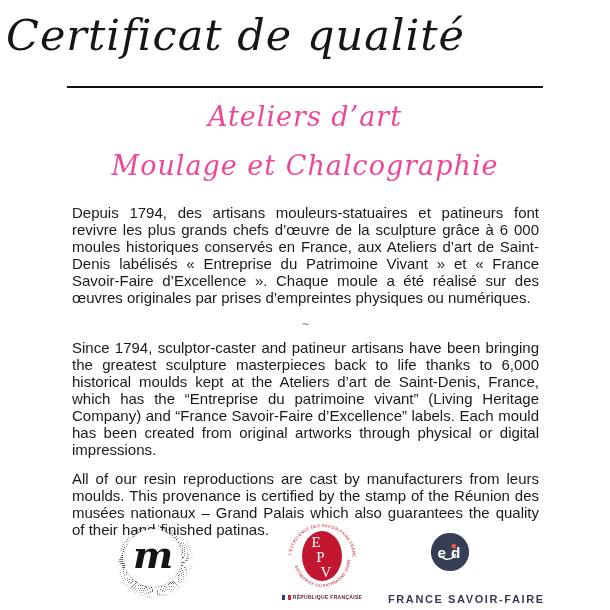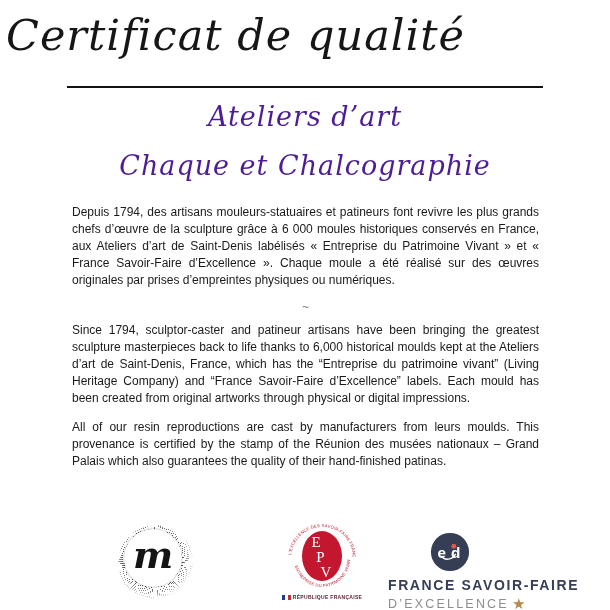--- a/index.html
+++ b/index.html
@@ -22,33 +22,33 @@
   }
   .rule{
     position:absolute;top:86px;left:67px;width:476px;height:0;
     border-top:2px solid #121212;
   }
   .subtitle{
     position:absolute;left:0;width:610px;margin:0;
     text-align:center;
     font-family:"DejaVu Serif", serif;
     font-style:italic;font-weight:400;
-    color:#4c1d95;
+    color:#ec4899;
     font-size:27px;letter-spacing:1px;
   }
   .subtitle.s1{top:101px;}
   .subtitle.s2{top:150px;}
 
   
   .body-col{
     position:absolute;top:204px;left:72px;width:467px;
   }
   .body-col p{
     margin:0 0 11px 0;
-    font-size:12px;line-height:17px;
+    font-size:15px;line-height:17px;
     text-align:justify;
     color:#1a1a1a;
   }
   .body-col p.en{
     margin-bottom:12px;
   }
   .tilde{
     text-align:center;color:#7a7a7a;
     font-size:12px;line-height:14px;
     margin:2px 0 8px 0;
@@ -87,22 +87,22 @@
     background:linear-gradient(90deg,#223a8f 0 36%,#ffffff 36% 64%,#cf2a3a 64% 100%);
   }
   .epv-caption .cap-text{
     font-size:5px;font-weight:bold;letter-spacing:.3px;color:#5e2233;
     white-space:nowrap;
   }
 
   
   .ed{position:absolute;left:388px;top:9px;width:124px;text-align:center;}
   .ed-line1{
-    margin-top:0;
-    font-size:14px;font-weight:bold;letter-spacing:1.6px;
+    margin-top:16px;
+    font-size:11px;font-weight:bold;letter-spacing:1.6px;
     color:#353e54;white-space:nowrap;
   }
   .ed-line2{
     margin-top:2px;
     font-size:12.5px;letter-spacing:2.2px;
     color:#8d8d8d;white-space:nowrap;
   }
   .ed-line2 .star{
     color:#b08c4a;font-size:15px;letter-spacing:0;margin-left:3px;vertical-align:-1px;
   }
@@ -110,21 +110,21 @@
 </head>
 <body>
 
 <div class="page">
 
   <h1 class="title">Certificat de qualité</h1>
 
   <div class="rule"></div>
 
   <div class="subtitle s1">Ateliers d’art</div>
-  <div class="subtitle s2">Chaque et Chalcographie</div>
+  <div class="subtitle s2">Moulage et Chalcographie</div>
 
   <div class="body-col">
     <p class="fr">Depuis 1794, des artisans mouleurs-statuaires et patineurs font revivre les plus grands chefs d’œuvre de la sculpture grâce à 6 000 moules historiques conservés en France, aux Ateliers d’art de Saint-Denis labélisés « Entreprise du Patrimoine Vivant » et « France Savoir-Faire d’Excellence ». Chaque moule a été réalisé sur des œuvres originales par prises d’empreintes physiques ou numériques.</p>
     <div class="tilde">~</div>
     <p class="en">Since 1794, sculptor-caster and patineur artisans have been bringing the greatest sculpture masterpieces back to life thanks to 6,000 historical moulds kept at the Ateliers d’art de Saint-Denis, France, which has the “Entreprise du patrimoine vivant” (Living Heritage Company) and “France Savoir-Faire d’Excellence” labels. Each mould has been created from original artworks through physical or digital impressions.</p>
     <p class="en">All of our resin reproductions are cast by manufacturers from leurs moulds. This provenance is certified by the stamp of the Réunion des musées nationaux – Grand Palais which also guarantees the quality of their hand-finished patinas.</p>
   </div>
 
   <div class="logos">
 

